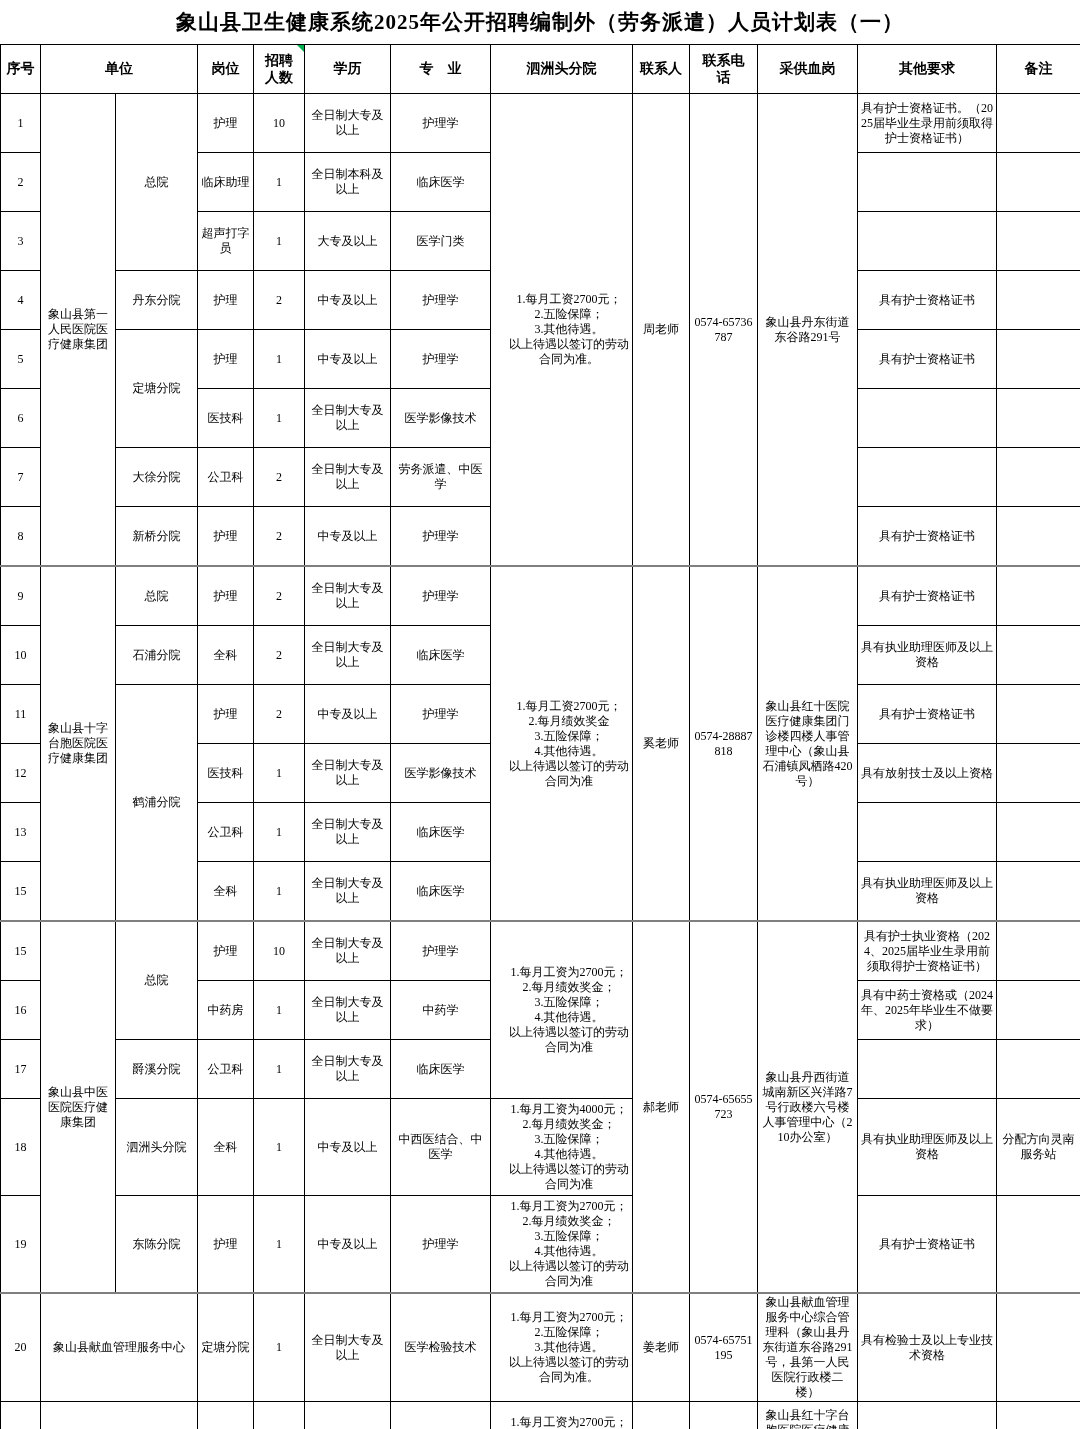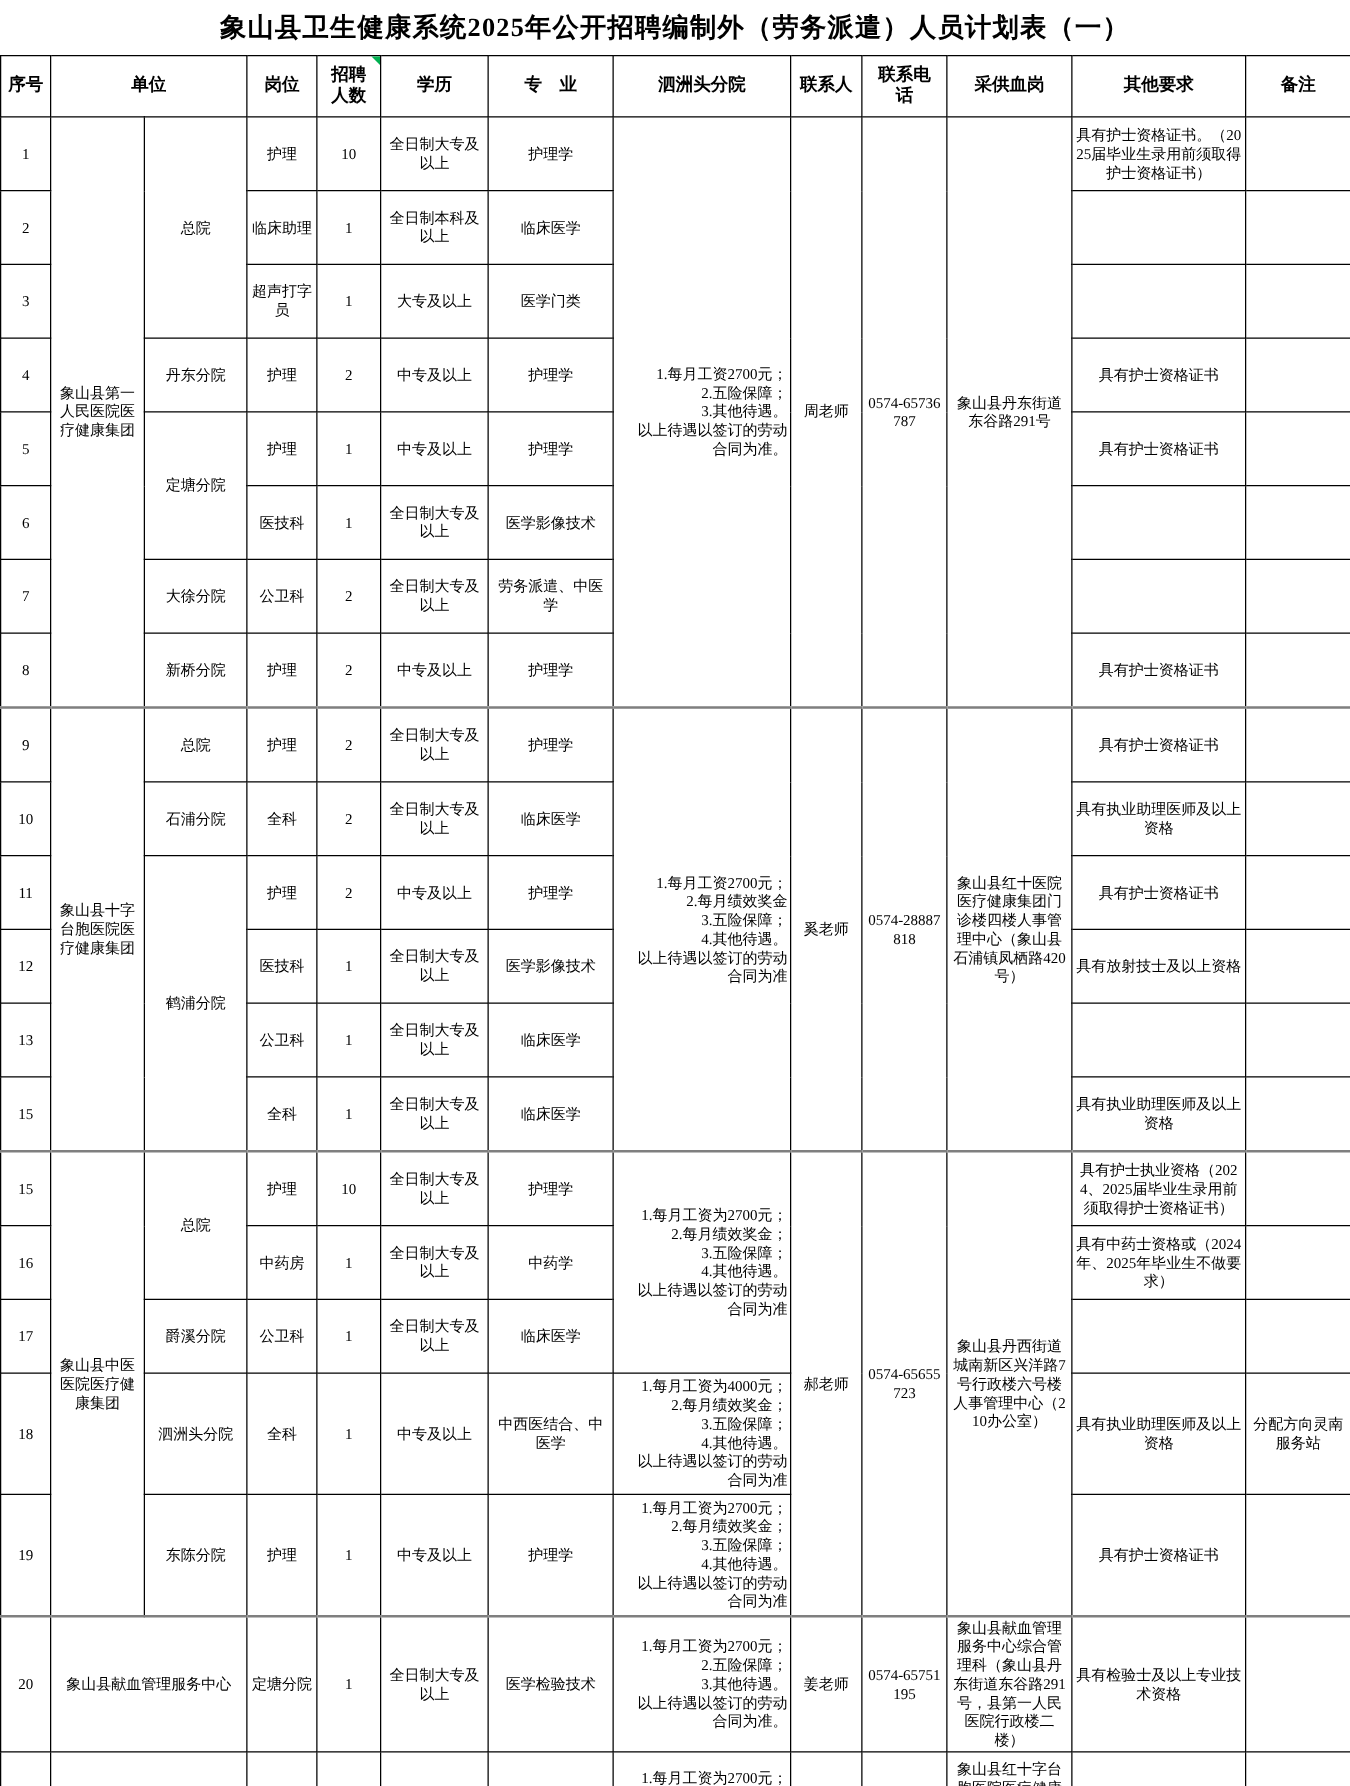--- a/index.html
+++ b/index.html
@@ -7,21 +7,21 @@
   .title{height:44px;display:flex;align-items:center;justify-content:center;
          font-size:21px;font-weight:bold;letter-spacing:1px;}
   table{border-collapse:collapse;table-layout:fixed;width:1080px;}
   col.c-no{width:40px}col.c-ua{width:75px}col.c-ub{width:82px}col.c-post{width:56px}
   col.c-cnt{width:51px}col.c-edu{width:86px}col.c-maj{width:100px}col.c-sal{width:142px}
   col.c-ctc{width:57px}col.c-ph{width:68px}col.c-addr{width:100px}col.c-oth{width:139px}
   col.c-rmk{width:84px}
   th,td{border:1px solid #000;padding:1px 2px;text-align:center;vertical-align:middle;
         font-size:12px;line-height:1.25;overflow:hidden;word-break:break-all;}
   th{font-size:14px;font-weight:bold;height:46px;white-space:pre-line;position:relative;}
-  td.salary{text-align:right;white-space:pre-line;padding-left:17px;}
+  td.salary{text-align:center;white-space:pre-line;padding-left:17px;}
   tr.h56>td{height:56px}
   tr.h94>td{height:94px}
   tr.h98>td{height:98px}
   tr.h99>td{height:99px}
   tr.gsep>td{border-top:2px solid #7f7f7f;}
   .clip{max-height:54px;overflow:hidden;}
   .corner{position:absolute;top:0;right:0;width:0;height:0;
           border-top:7px solid #00b050;border-left:7px solid transparent;}
 </style>
 </head>

